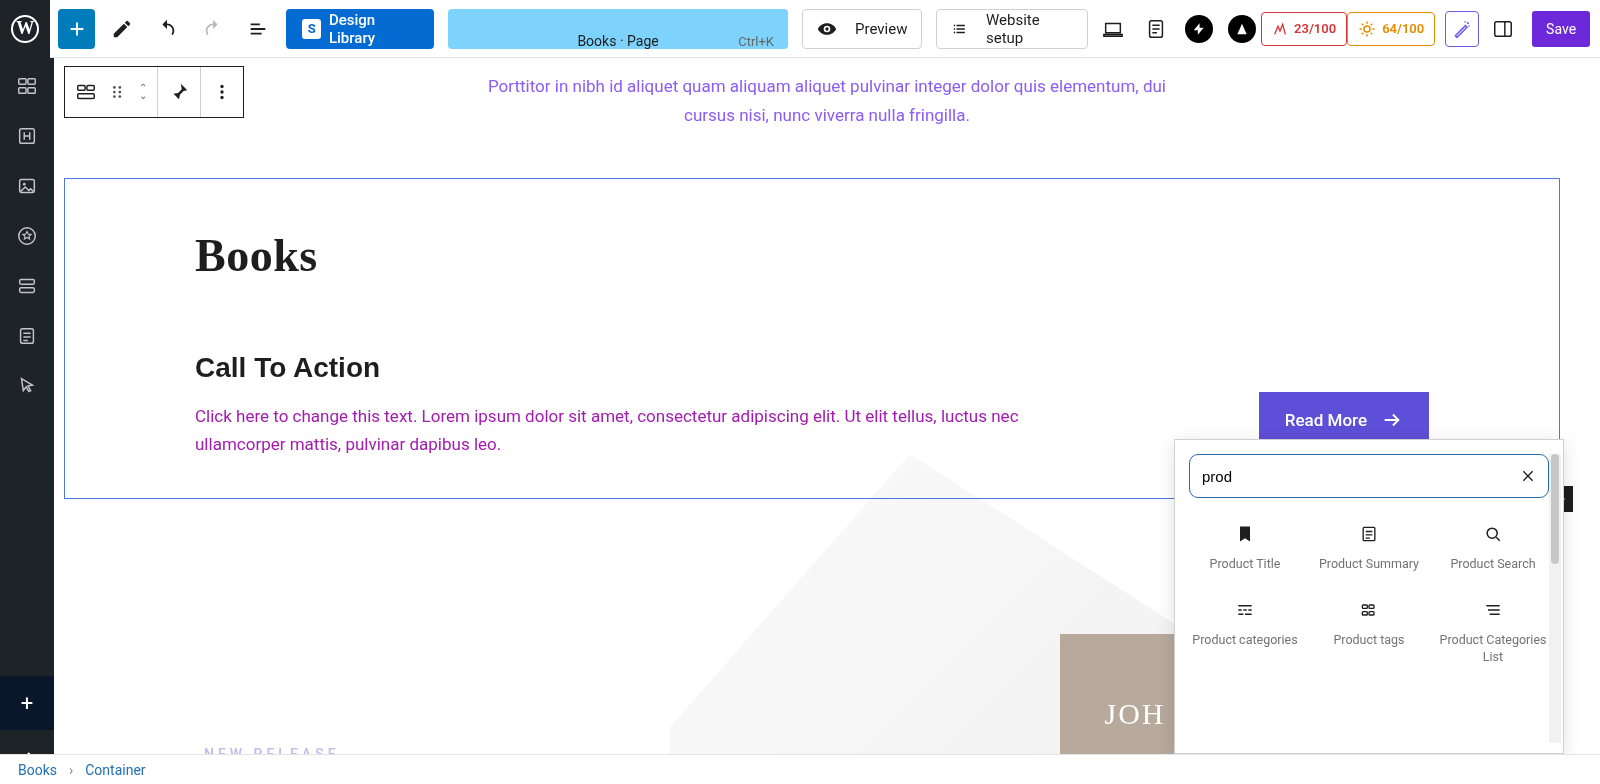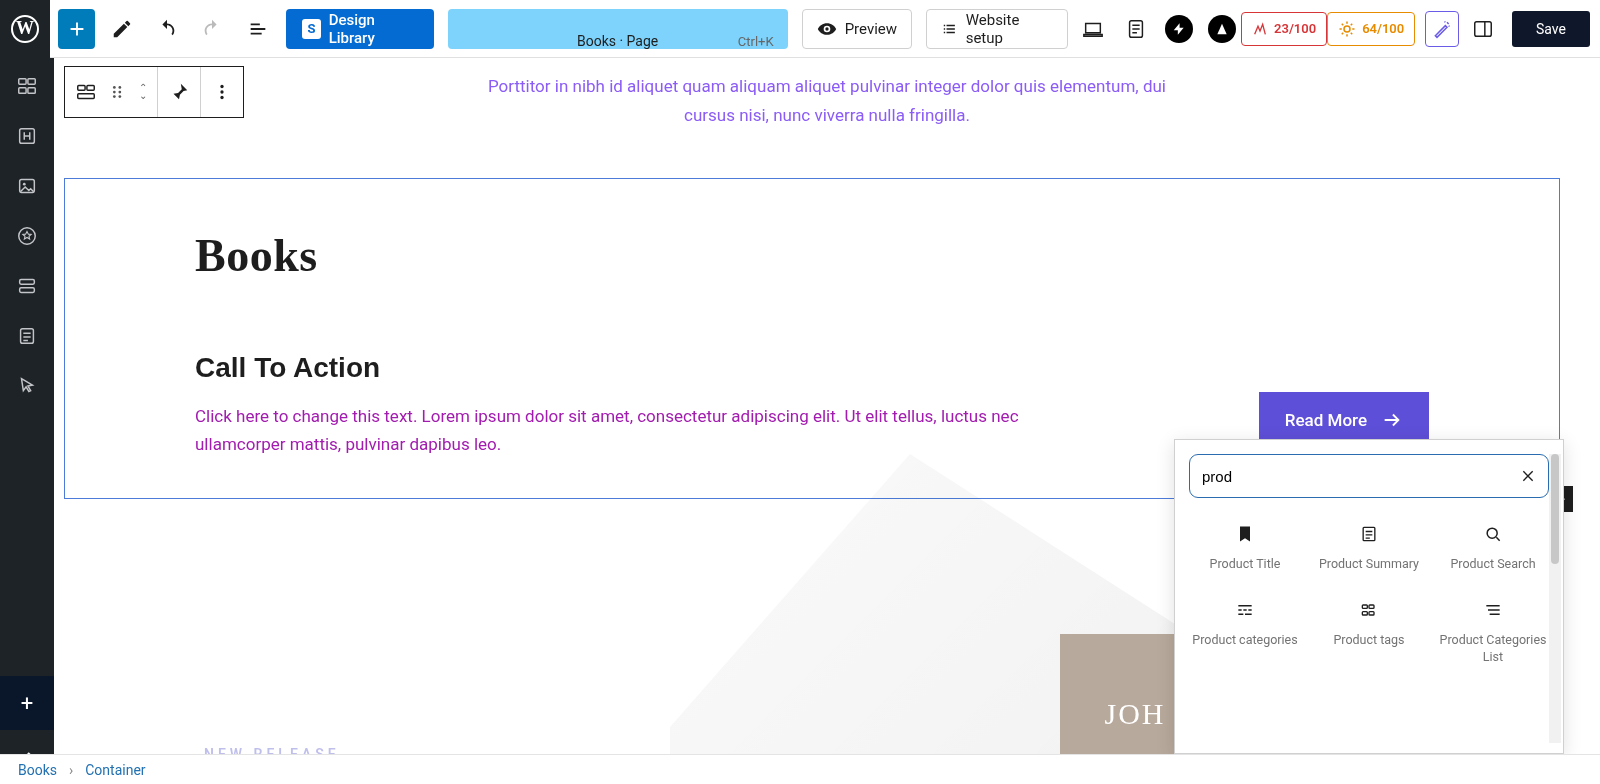--- a/index.html
+++ b/index.html
@@ -8,29 +8,29 @@
   .topbar { position: absolute; top: 0; left: 0; right: 0; height: 58px; display: flex; align-items: center; padding: 0 10px 0 0; border-bottom: 1px solid #e0e0e0; background: #fff; z-index: 20; }
   .logo-cell { width: 54px; height: 58px; background: #1d2327; display: flex; align-items: center; justify-content: center; }
   .wp-logo { width: 28px; height: 28px; border: 2px solid #fff; border-radius: 50%; color: #fff; display: flex; align-items: center; justify-content: center; font-family: Georgia, serif; font-weight: bold; font-size: 18px; }
   .tb-btn { width: 40px; height: 40px; display: inline-flex; align-items: center; justify-content: center; border-radius: 4px; margin-left: 8px; cursor: pointer; }
   .tb-btn.primary { background: #007cba; color: #fff; }
   .tb-btn svg { width: 22px; height: 22px; }
   .design-lib { margin-left: 10px; background: #046bd2; color: #fff; height: 40px; display: inline-flex; align-items: center; gap: 8px; padding: 0 16px; border-radius: 4px; font-size: 15px; font-weight: 500; cursor: pointer; }
   .design-lib .s { width: 20px; height: 20px; background: #fff; color: #046bd2; border-radius: 3px; display: inline-flex; align-items: center; justify-content: center; font-weight: 700; font-size: 13px; }
   .doc-title { flex: 0 0 340px; margin-left: 14px; height: 40px; background: #7dd3fc; border-radius: 4px; display: flex; align-items: flex-end; justify-content: center; position: relative; color: #1e1e1e; font-size: 14px; }
   .doc-title .shortcut { position: absolute; right: 14px; color: #666; font-size: 13px; }
-  .outline-btn { margin-left: 14px; height: 40px; display: inline-flex; align-items: center; gap: 8px; padding: 0 14px; border: 1px solid #d0d0d0; border-radius: 4px; font-size: 15px; cursor: pointer; }
+  .outline-btn { margin-left: 14px; height: 40px; display: inline-flex; align-items: center; gap: 18px; padding: 0 14px; border: 1px solid #d0d0d0; border-radius: 4px; font-size: 15px; cursor: pointer; }
   .spacer { flex: 1; }
   .icon-btn { width: 40px; height: 40px; display: inline-flex; align-items: center; justify-content: center; border-radius: 4px; margin-left: 6px; cursor: pointer; }
   .round-black { width: 28px; height: 28px; background: #000; border-radius: 50%; color: #fff; display: flex; align-items: center; justify-content: center; font-size: 14px; font-weight: 700; }
   .badge { height: 34px; display: inline-flex; align-items: center; gap: 6px; padding: 0 10px; border-radius: 4px; font-size: 13px; font-weight: 600; cursor: pointer; }
   .badge.red { border: 1.5px solid #d63638; color: #d63638; }
   .badge.orange { border: 1.5px solid #e78b00; color: #e78b00; }
   .wand-btn { width: 36px; height: 36px; border: 1.5px solid #6b5ce7; border-radius: 4px; display: inline-flex; align-items: center; justify-content: center; margin-left: 10px; color: #6b5ce7; cursor: pointer; }
-  .save-btn { margin-left: 10px; background: #0f172a; color: #fff; height: 36px; padding: 0 24px; border-radius: 3px; font-size: 14px; display: inline-flex; align-items: center; cursor: pointer; }
+  .save-btn { margin-left: 10px; background: #6d28d9; color: #fff; height: 36px; padding: 0 14px; border-radius: 3px; font-size: 14px; display: inline-flex; align-items: center; cursor: pointer; }
 
   
   .leftnav { position: absolute; top: 58px; left: 0; bottom: 0; width: 54px; background: #1d2327; display: flex; flex-direction: column; align-items: center; padding-top: 16px; gap: 26px; z-index: 15; }
   .leftnav .nv { width: 24px; height: 24px; color: #c3c4c7; cursor: pointer; display: flex; align-items: center; justify-content: center; }
   .leftnav .bottom { margin-top: auto; width: 100%; }
   .leftnav .add-tool { width: 54px; height: 54px; background: #0a1629; color: #fff; display: flex; align-items: center; justify-content: center; font-size: 22px; }
   .leftnav .edit-tool { width: 54px; height: 54px; color: #fff; display: flex; align-items: center; justify-content: center; }
 
   
   .canvas { position: absolute; top: 58px; left: 54px; right: 0; bottom: 30px; overflow: hidden; }

